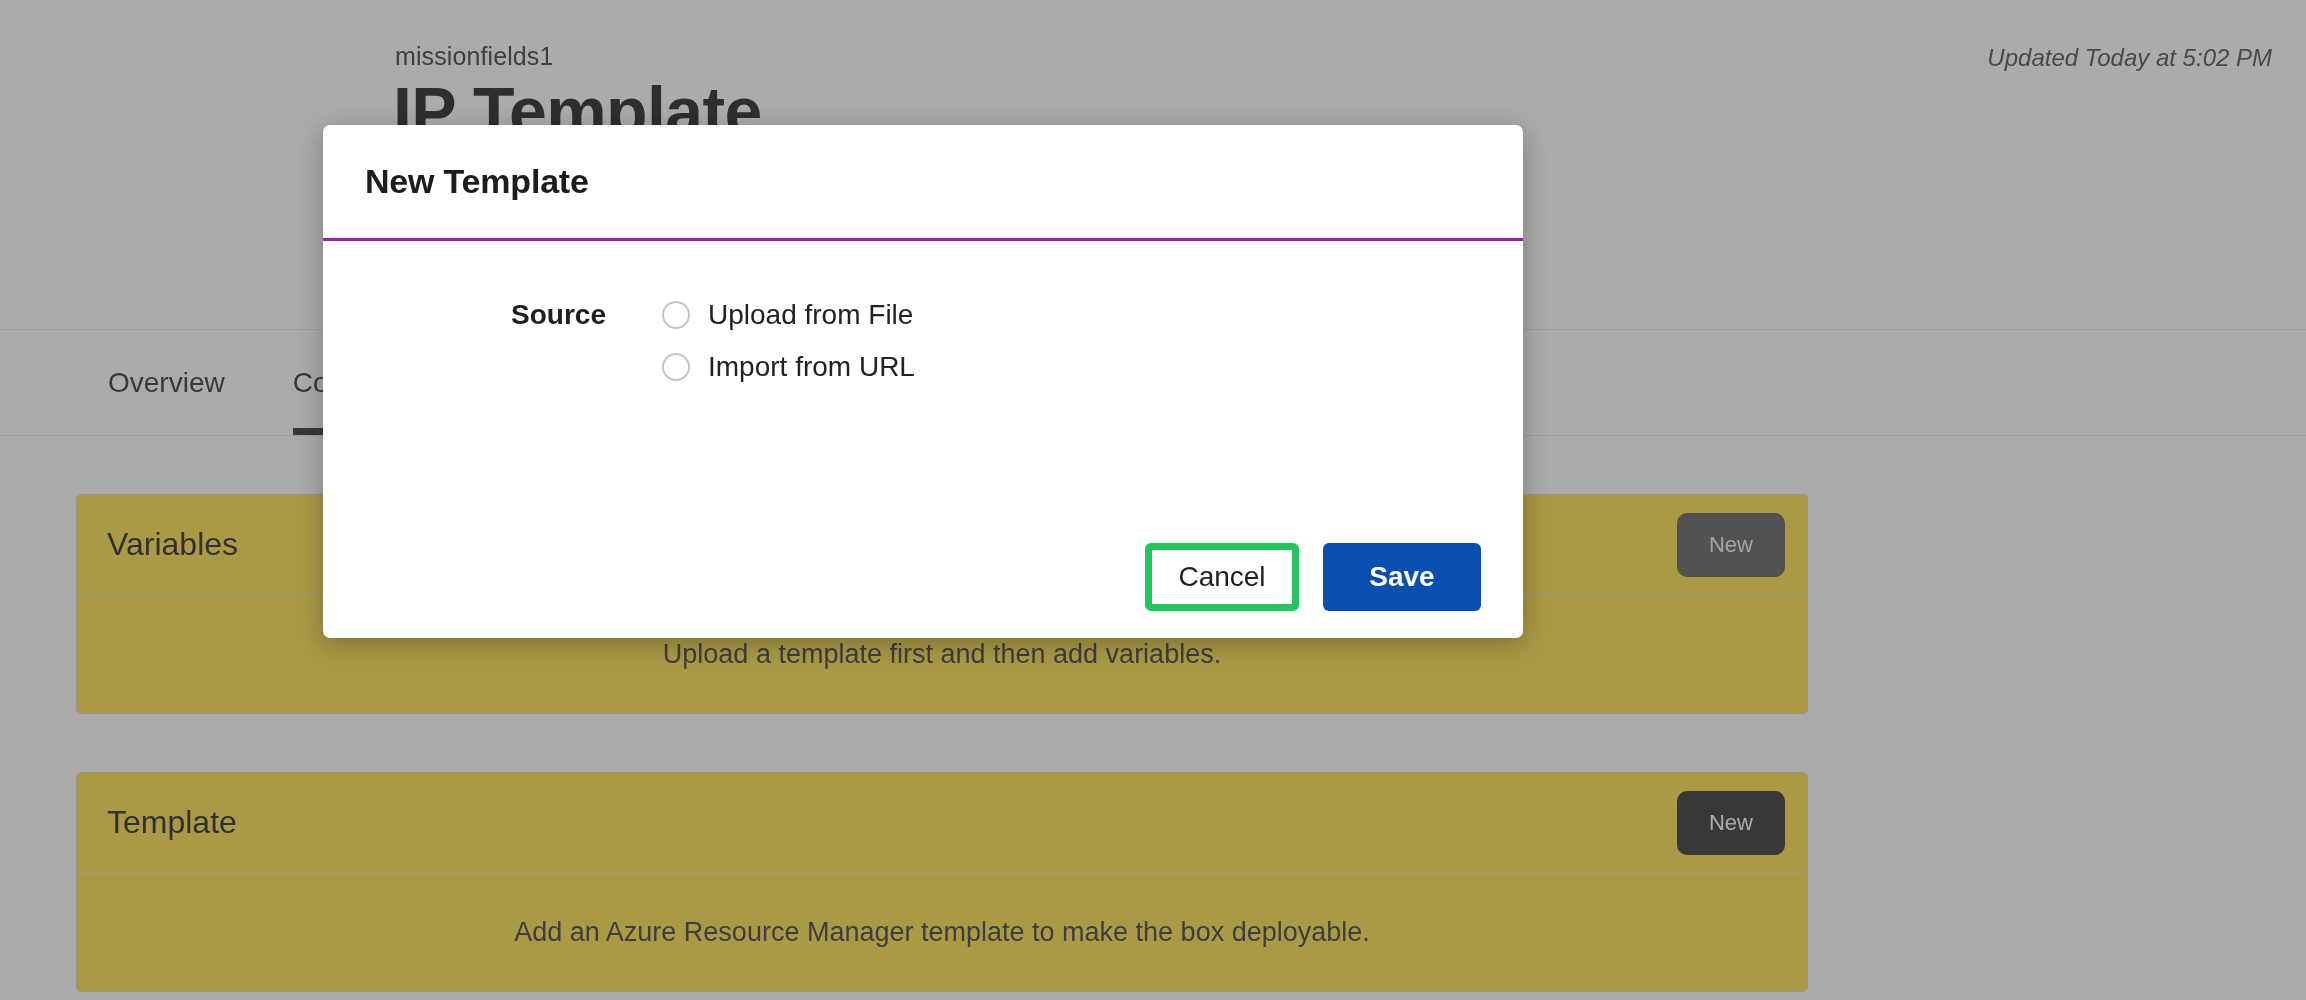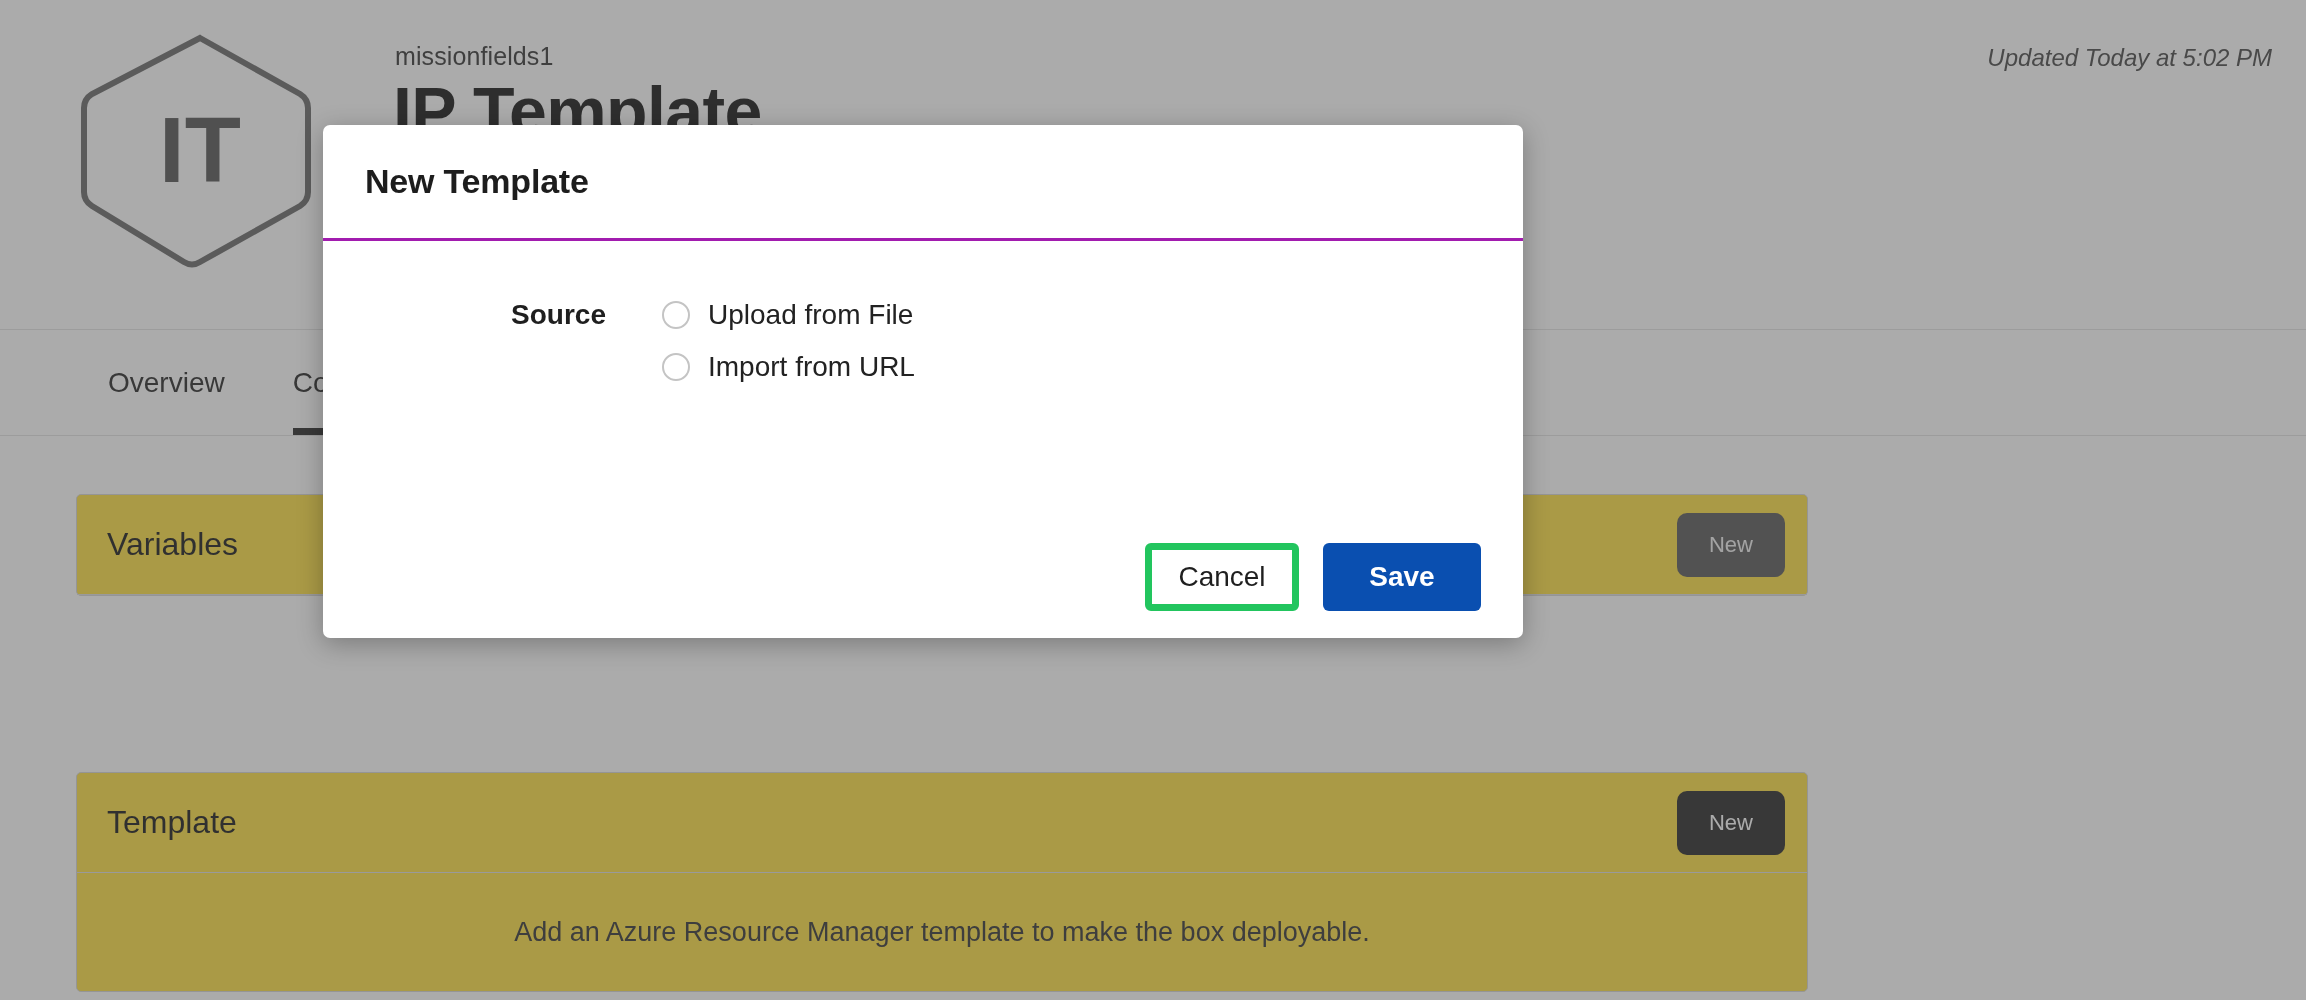--- a/index.html
+++ b/index.html
@@ -351,26 +351,20 @@
 </style>
 </head>
 <body>
 
 <div id="page-root">
 
   <div class="bg-layer">
 
     <div class="header">
 
-      <div class="hex-logo">
-        <svg viewBox="0 0 252 252" xmlns="http://www.w3.org/2000/svg">
-          <path d="M126 14 L226 70 Q234 75 234 84 L234 168 Q234 177 226 182 L126 238 Q118 243 110 238 L18 182 Q10 177 10 168 L10 84 Q10 75 18 70 Z" fill="none" stroke="#6e6e6e" stroke-width="6"></path>
-          <text class="hex-text" x="126" y="158" text-anchor="middle">IT</text>
-        </svg>
-      </div>
 
       <div class="breadcrumb">missionfields1</div>
 
       <div class="page-title">IP Template</div>
 
       <div class="subtitle">Azure Resource Manager Box</div>
 
       <div class="header-actions">
         <div class="btn-deploy">
           <span class="deploy-glyph"></span>
@@ -396,20 +390,23 @@
       </div>
     </div>
 
     <div class="content">
 
       <div class="card" style="top:58px;">
         <div class="card-head">
           <span class="card-title">Variables</span>
           <button class="card-new-btn disabled">New</button>
         </div>
+        <div class="card-body">
+          <span>Upload a template first and then add variables.</span>
+        </div>
       </div>
 
       <div class="card" style="top:336px;">
         <div class="card-head">
           <span class="card-title">Template</span>
           <button class="card-new-btn">New</button>
         </div>
         <div class="card-body">
           <span>Add an Azure Resource Manager template to make the box deployable.</span>
         </div>

